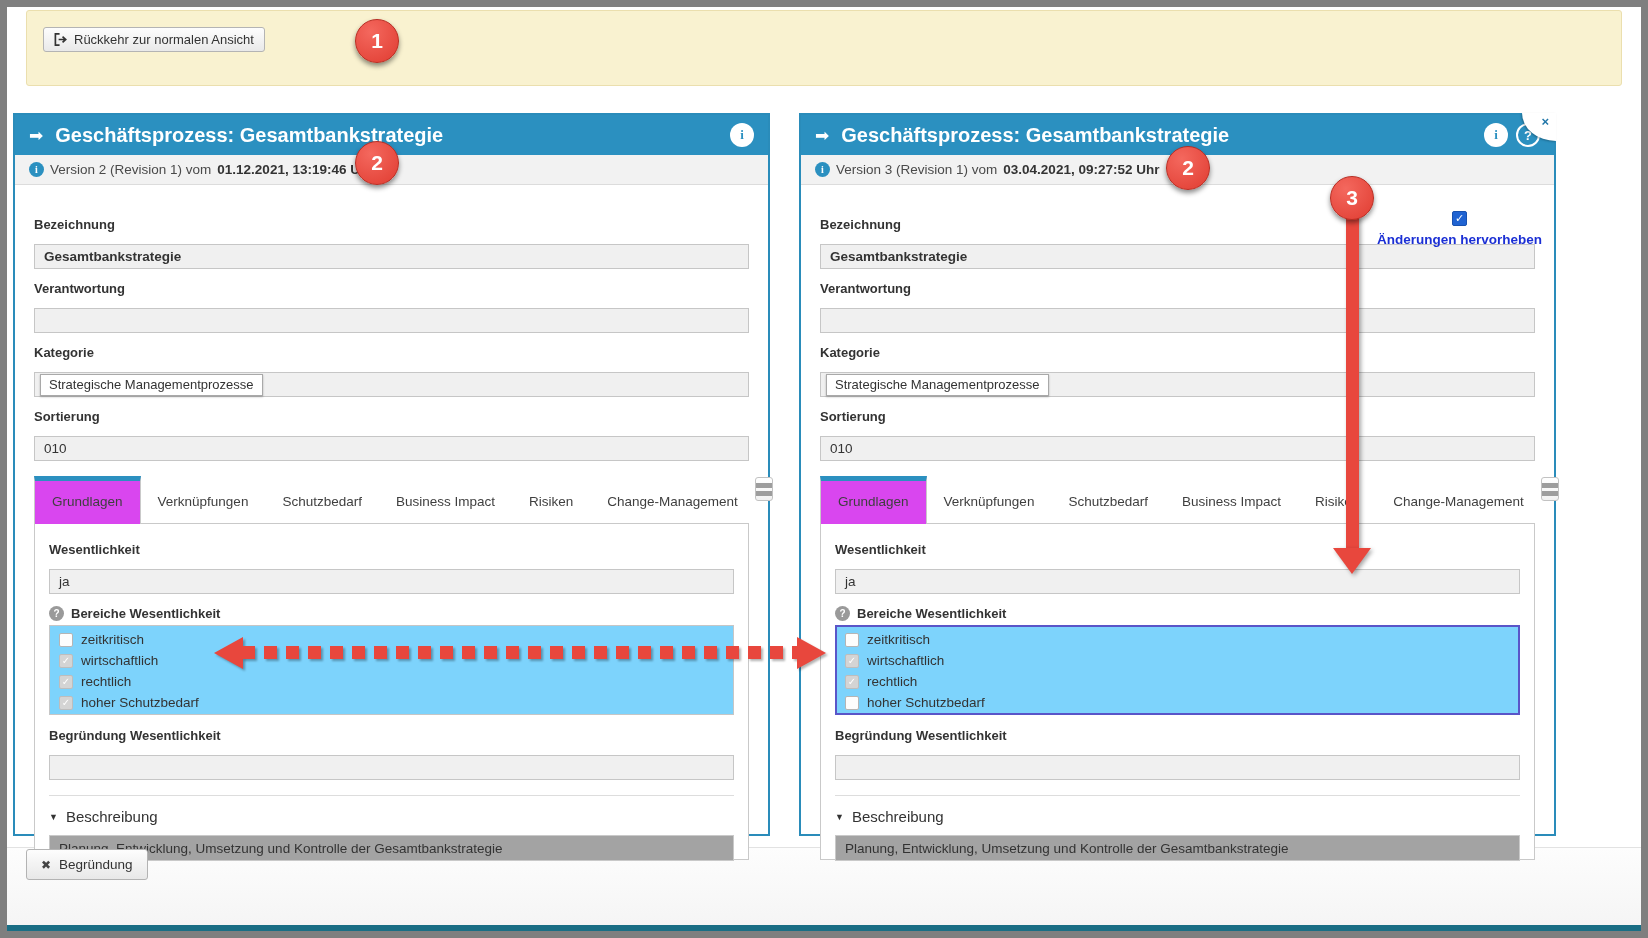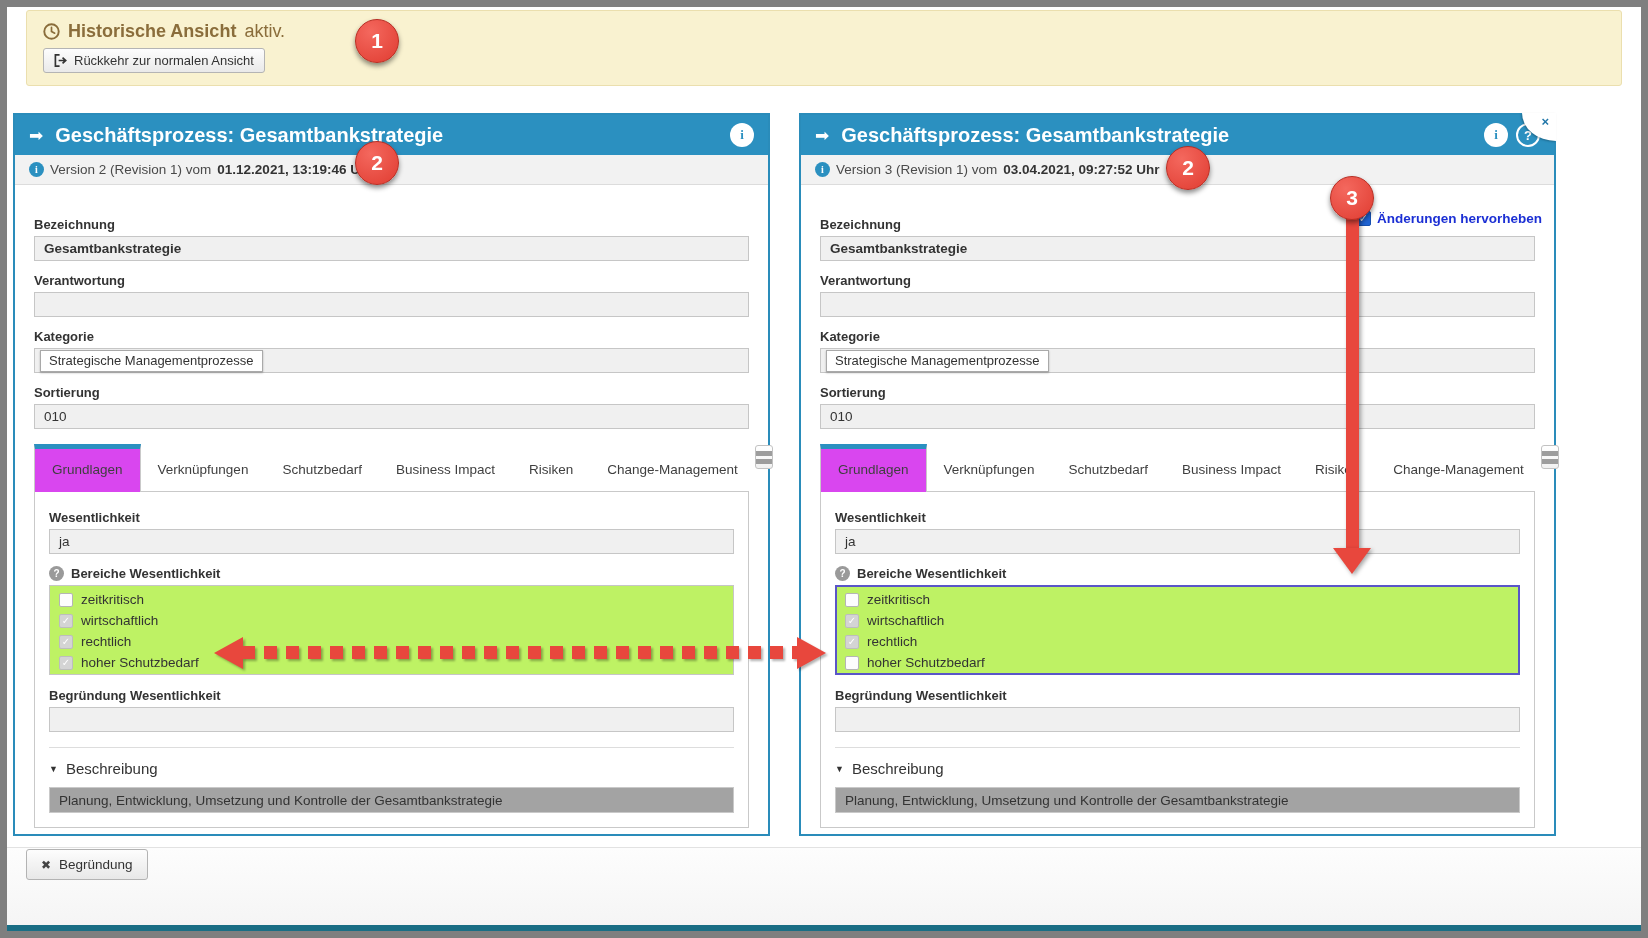--- a/index.html
+++ b/index.html
@@ -41,49 +41,49 @@
     border-bottom-left-radius:100%; box-shadow:-1px 1px 2px rgba(0,0,0,.25); cursor:pointer; z-index:5; }
   .corner-close span { position:absolute; top:1px; right:7px; color:#2176a8; font-weight:bold; font-size:13px; }
 
   .version-bar { height:30px; background:#f2f2f2; border-bottom:1px solid #dcdcdc;
     display:flex; align-items:center; padding:0 14px; font-size:13.5px; color:#4a4a4a; gap:6px; }
   .vinfo { width:15px; height:15px; border-radius:50%; background:#2b90c0; color:#fff; flex:0 0 15px;
     display:flex; align-items:center; justify-content:center; font-size:10px; font-weight:bold; font-family:"Liberation Serif",serif; }
   .version-bar b { color:#333; }
 
   .panel-body { padding:0 19px; position:relative; }
-  .hl-row { position:absolute; top:-6px; right:12px; display:flex; align-items:center; gap:6px; cursor:pointer; z-index:3; }
+  .hl-row { position:absolute; top:-6px; right:12px; display:flex; align-items:center; gap:6px; cursor:pointer; z-index:3;flex-direction:column; }
   .hl-box { width:15px; height:15px; background:#1f63d2; border:1px solid #1751b0; border-radius:2px;
     color:#fff; font-size:11px; display:flex; align-items:center; justify-content:center; }
   .hl-label { color:#1b2fd4; font-weight:bold; font-size:13.5px; }
 
   .field-label { margin-top:12px; font-size:13px; font-weight:bold; color:#333; }
   .field-label.first { margin-top:32px; }
-  .tinput { margin-top:4px; height:25px; background:#f0f0f0; border:1px solid #c6c6c6;
+  .tinput { margin-top:12px; height:25px; background:#f0f0f0; border:1px solid #c6c6c6;
     font-size:13.5px; color:#333; display:flex; align-items:center; padding:0 9px; }
   .tinput.bold { font-weight:bold; }
   .tinput.chipwrap { padding:0 2px; background:#f0f0f0; }
   .chip { background:#fff; border:1px solid #a9a9a9; box-shadow:0 1px 2px rgba(0,0,0,.25);
     padding:2px 8px 3px; font-size:13px; color:#333; margin-left:3px; white-space:nowrap; }
 
   
   .tabs { margin-top:14px; display:flex; align-items:flex-end; position:relative; height:48px; }
   .tab { font-size:13.5px; color:#3f3f3f; padding:0 17px; height:43px; line-height:43px; cursor:pointer; white-space:nowrap; }
   .tab.active { background:#d946ef; border-left:1px solid #c9c9c9; border-right:1px solid #c9c9c9;
     border-top:5px solid #2b90c0; height:48px; line-height:42px; position:relative; z-index:2; margin-bottom:-1px; }
   .tab-icon-box { margin-left:auto; width:28px; height:24px; border:1px solid #c2c2c2; border-radius:3px;
     background:linear-gradient(#fff,#f1f1f1); display:flex; flex-direction:column; gap:3px;
     align-items:center; justify-content:center; align-self:flex-start; margin-top:2px; cursor:pointer; }
   .tab-icon-box i { display:block; width:16px; height:5px; background:#9d9d9d; }
 
   .tab-content { border:1px solid #c9c9c9; height:337px; padding:0 14px; background:#fff; }
   .help-row { margin-top:12px; display:flex; align-items:center; gap:7px; }
   .qicon { width:15px; height:15px; border-radius:50%; background:#9a9a9a; color:#fff; flex:0 0 15px;
     display:flex; align-items:center; justify-content:center; font-size:10px; font-weight:bold; }
-  .group-box { margin-top:4px; height:90px; border:1px solid #c6c6c6; padding:3px 9px; background:#bef264; }
+  .group-box { margin-top:4px; height:90px; border:1px solid #c6c6c6; padding:3px 9px; background:#7dd3fc; }
   .group-box.changed { border:2px solid #5a55c8; padding:2px 8px; }
   .cb-row { display:flex; align-items:center; gap:8px; height:21px; cursor:pointer; }
   .cb { width:14px; height:14px; border:1px solid #b5b5b5; border-radius:2px; background:#fdfdfd;
     display:flex; align-items:center; justify-content:center; font-size:10px; color:#fff; }
   .cb.checked { background:#d4d4d4; border-color:#bdbdbd; }
   .cb .mark { visibility:hidden; }
   .cb.checked .mark { visibility:visible; }
   .cb-label { font-size:13.5px; color:#333; }
   .divider { margin-top:15px; border-top:1px solid #ddd; }
   .collapse-hdr { margin-top:12px; display:flex; align-items:center; gap:8px; font-size:15px; color:#333; cursor:pointer; }
@@ -117,28 +117,20 @@
   .d-head-r { position:absolute; left:797px; top:637px; width:0; height:0;
     border-top:16px solid transparent; border-bottom:16px solid transparent; border-left:29px solid #e8473d;
     filter:drop-shadow(2px 2px 1px rgba(0,0,0,.3)); }
 </style>
 </head>
 <body>
 
 <div class="footer-area"></div>
 
 <div class="banner">
-  <div class="banner-line">
-    <svg class="clock-svg" viewBox="0 0 16 16">
-      <circle cx="8" cy="8" r="6.8" fill="none" stroke="#8a6d3b" stroke-width="1.8"></circle>
-      <path d="M8 4.2 V8 L11 9.6" fill="none" stroke="#8a6d3b" stroke-width="1.6" stroke-linecap="round"></path>
-    </svg>
-    <b>Historische Ansicht</b>
-    <span>aktiv.</span>
-  </div>
   <button class="return-btn">
     <svg class="exit-svg" viewBox="0 0 14 14">
       <path d="M6 1 H1.5 V13 H6" fill="none" stroke="#333" stroke-width="1.8"></path>
       <path d="M5 7 H12 M9.2 4 L12.6 7 L9.2 10" fill="none" stroke="#333" stroke-width="1.8"></path>
     </svg>
     <span>Rückkehr zur normalen Ansicht</span>
   </button>
 </div>
 
 <div class="panel left">

